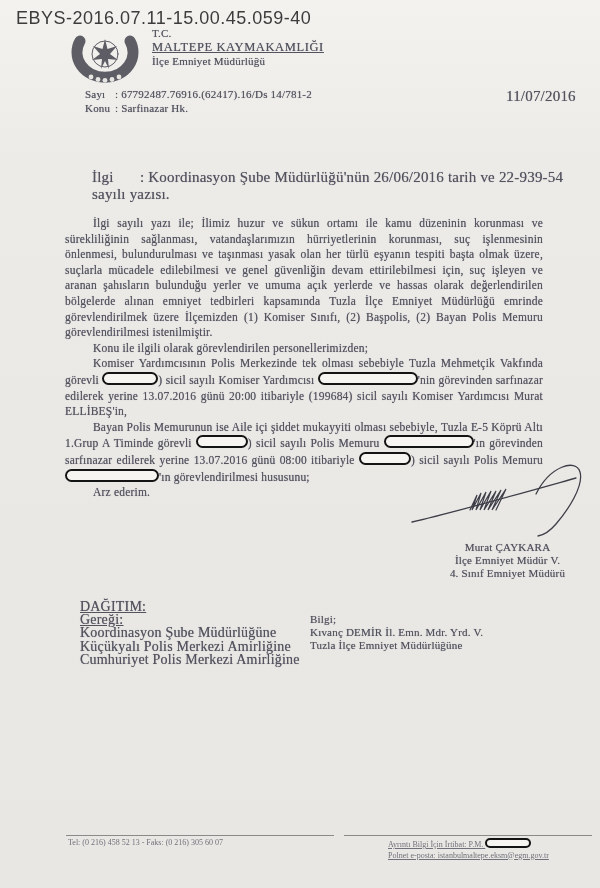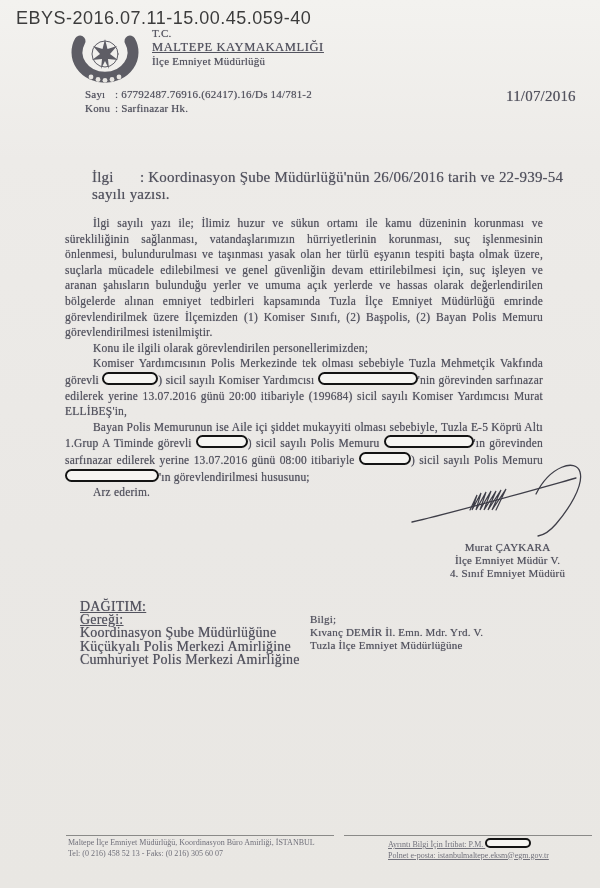--- a/index.html
+++ b/index.html
@@ -128,21 +128,20 @@
   <div class="bilgi doc-text">
     <div>Bilgi;</div>
     <div>Kıvanç DEMİR İl. Emn. Mdr. Yrd. V.</div>
     <div>Tuzla İlçe Emniyet Müdürlüğüne</div>
   </div>
 
   <div class="foot-rule fr-left"></div>
   <div class="foot-rule fr-right"></div>
 
   <div class="footer-left">
-    <div>Maltepe İlçe Emniyet Müdürlüğü, Koordinasyon Büro Amirliği, İSTANBUL</div>
     <div>Tel: (0 216) 458 52 13 - Faks: (0 216) 305 60 07</div>
   </div>
 
   <div class="footer-right">
     <div>Ayrıntı Bilgi İçin İrtibat: P.M. <span class="redaction" style="width: 42px;"></span></div>
     <div>Polnet e-posta: istanbulmaltepe.eksm@egm.gov.tr</div>
   </div>
 
 </div>
 

